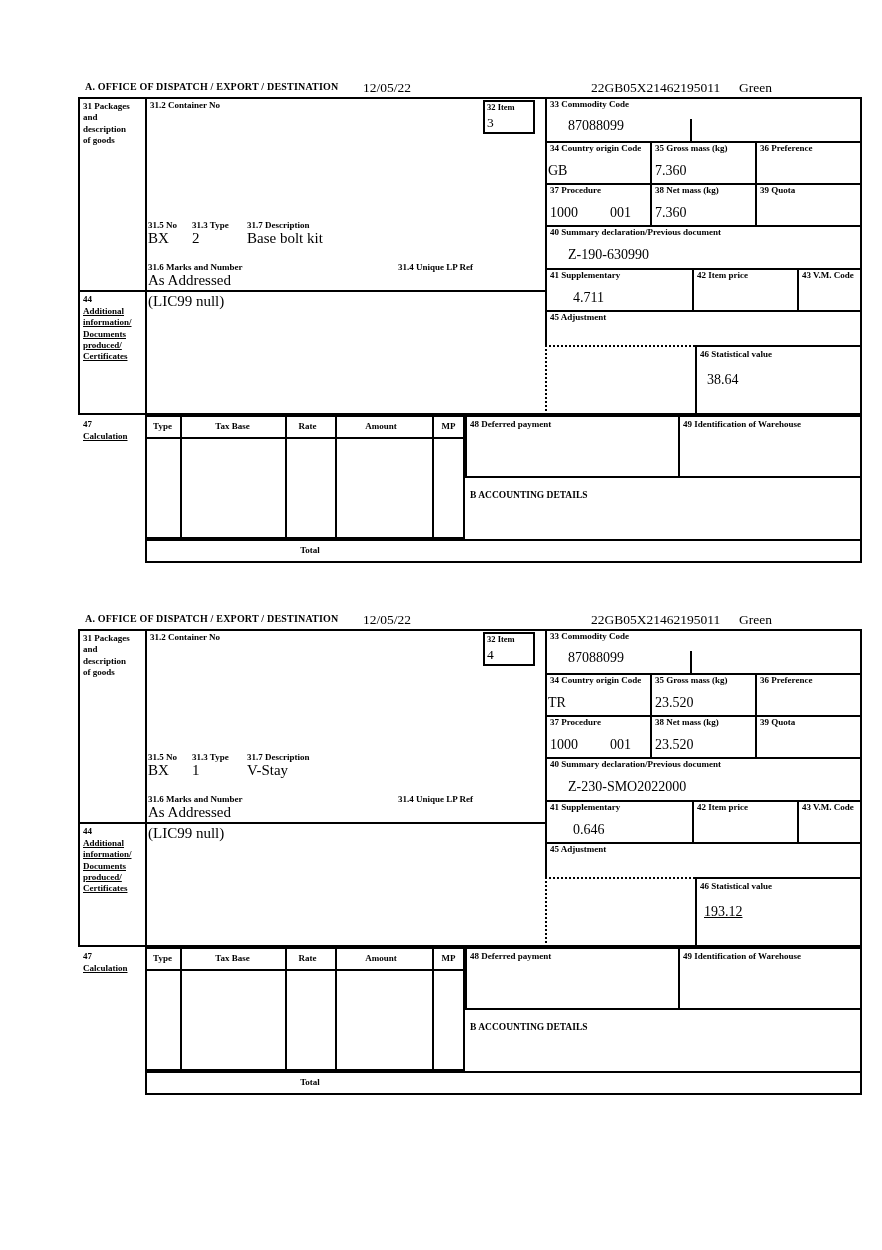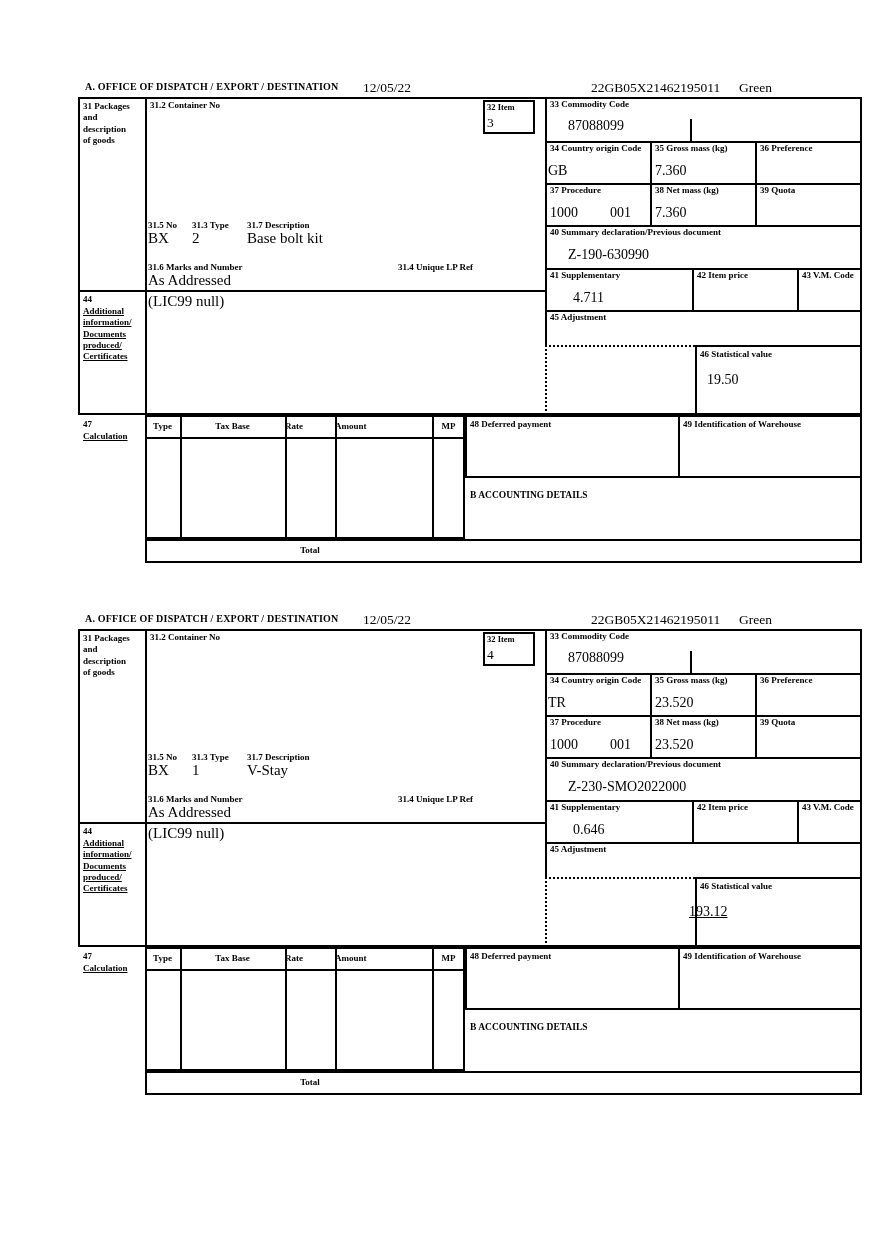--- a/index.html
+++ b/index.html
@@ -11,21 +11,21 @@
   .val{font-size:14px;line-height:1;white-space:pre;}
   .val15{font-size:15px;line-height:1;white-space:pre;}
   .val13{font-size:13.5px;line-height:1;white-space:pre;}
   .hl{background:#000;height:2px;}
   .vl{background:#000;width:2px;}
   .dot-h{border-top:2px dotted #000;height:0;}
   .dot-v{border-left:2px dotted #000;width:0;}
   .rect{border:2px solid #000;box-sizing:border-box;}
   .u{text-decoration:underline;}
   .ctr{text-align:center;}
-  .rt{text-align:left;}
+  .rt{text-align:center;}
 </style>
 </head>
 <body>
 
 <div class="blk" style="left:78px;top:78px;">
   <div class="a lblh" style="left:7px;top:3px;">A.  OFFICE OF DISPATCH / EXPORT / DESTINATION</div>
   <div class="a val13" style="left:285px;top:3px;">12/05/22</div>
   <div class="a val13" style="left:513px;top:3px;">22GB05X21462195011</div>
   <div class="a val13" style="left:661px;top:3px;">Green</div>
 
@@ -88,21 +88,21 @@
   <div class="a val" style="left:577px;top:128px;">7.360</div>
   <div class="a lbl" style="left:682px;top:107px;">39 Quota</div>
   <div class="a lbl" style="left:472px;top:149px;">40 Summary declaration/Previous document</div>
   <div class="a val" style="left:490px;top:170px;">Z-190-630990</div>
   <div class="a lbl" style="left:472px;top:192px;">41 Supplementary</div>
   <div class="a val" style="left:495px;top:213px;">4.711</div>
   <div class="a lbl" style="left:619px;top:192px;">42 Item price</div>
   <div class="a lbl" style="left:724px;top:192px;">43 V.M. Code</div>
   <div class="a lbl" style="left:472px;top:234px;">45 Adjustment</div>
   <div class="a lbl" style="left:622px;top:271px;">46 Statistical value</div>
-  <div class="a val" style="left:629px;top:295px;">19.50</div>
+  <div class="a val" style="left:629px;top:295px;">38.64</div>
 
   <div class="a lbl" style="left:5px;top:341px;">47</div>
   <div class="a lbl u" style="left:5px;top:353px;">Calculation</div>
   <div class="a rect" style="left:67px;top:337px;width:320px;height:124px;"></div>
   <div class="a vl" style="left:102px;top:337px;height:124px;"></div>
   <div class="a vl" style="left:207px;top:337px;height:124px;"></div>
   <div class="a vl" style="left:257px;top:337px;height:124px;"></div>
   <div class="a vl" style="left:354px;top:337px;height:124px;"></div>
   <div class="a hl" style="left:67px;top:359px;width:320px;"></div>
   <div class="a lbl ctr" style="left:67px;top:343px;width:35px;">Type</div>
@@ -185,21 +185,21 @@
   <div class="a val" style="left:577px;top:128px;">23.520</div>
   <div class="a lbl" style="left:682px;top:107px;">39 Quota</div>
   <div class="a lbl" style="left:472px;top:149px;">40 Summary declaration/Previous document</div>
   <div class="a val" style="left:490px;top:170px;">Z-230-SMO2022000</div>
   <div class="a lbl" style="left:472px;top:192px;">41 Supplementary</div>
   <div class="a val" style="left:495px;top:213px;">0.646</div>
   <div class="a lbl" style="left:619px;top:192px;">42 Item price</div>
   <div class="a lbl" style="left:724px;top:192px;">43 V.M. Code</div>
   <div class="a lbl" style="left:472px;top:234px;">45 Adjustment</div>
   <div class="a lbl" style="left:622px;top:271px;">46 Statistical value</div>
-  <div class="a val" style="left:611px;top:295px;text-decoration:underline;">193.12</div>
+  <div class="a val" style="left:626px;top:295px;text-decoration:underline;">193.12</div>
 
   <div class="a lbl" style="left:5px;top:341px;">47</div>
   <div class="a lbl u" style="left:5px;top:353px;">Calculation</div>
   <div class="a rect" style="left:67px;top:337px;width:320px;height:124px;"></div>
   <div class="a vl" style="left:102px;top:337px;height:124px;"></div>
   <div class="a vl" style="left:207px;top:337px;height:124px;"></div>
   <div class="a vl" style="left:257px;top:337px;height:124px;"></div>
   <div class="a vl" style="left:354px;top:337px;height:124px;"></div>
   <div class="a hl" style="left:67px;top:359px;width:320px;"></div>
   <div class="a lbl ctr" style="left:67px;top:343px;width:35px;">Type</div>

